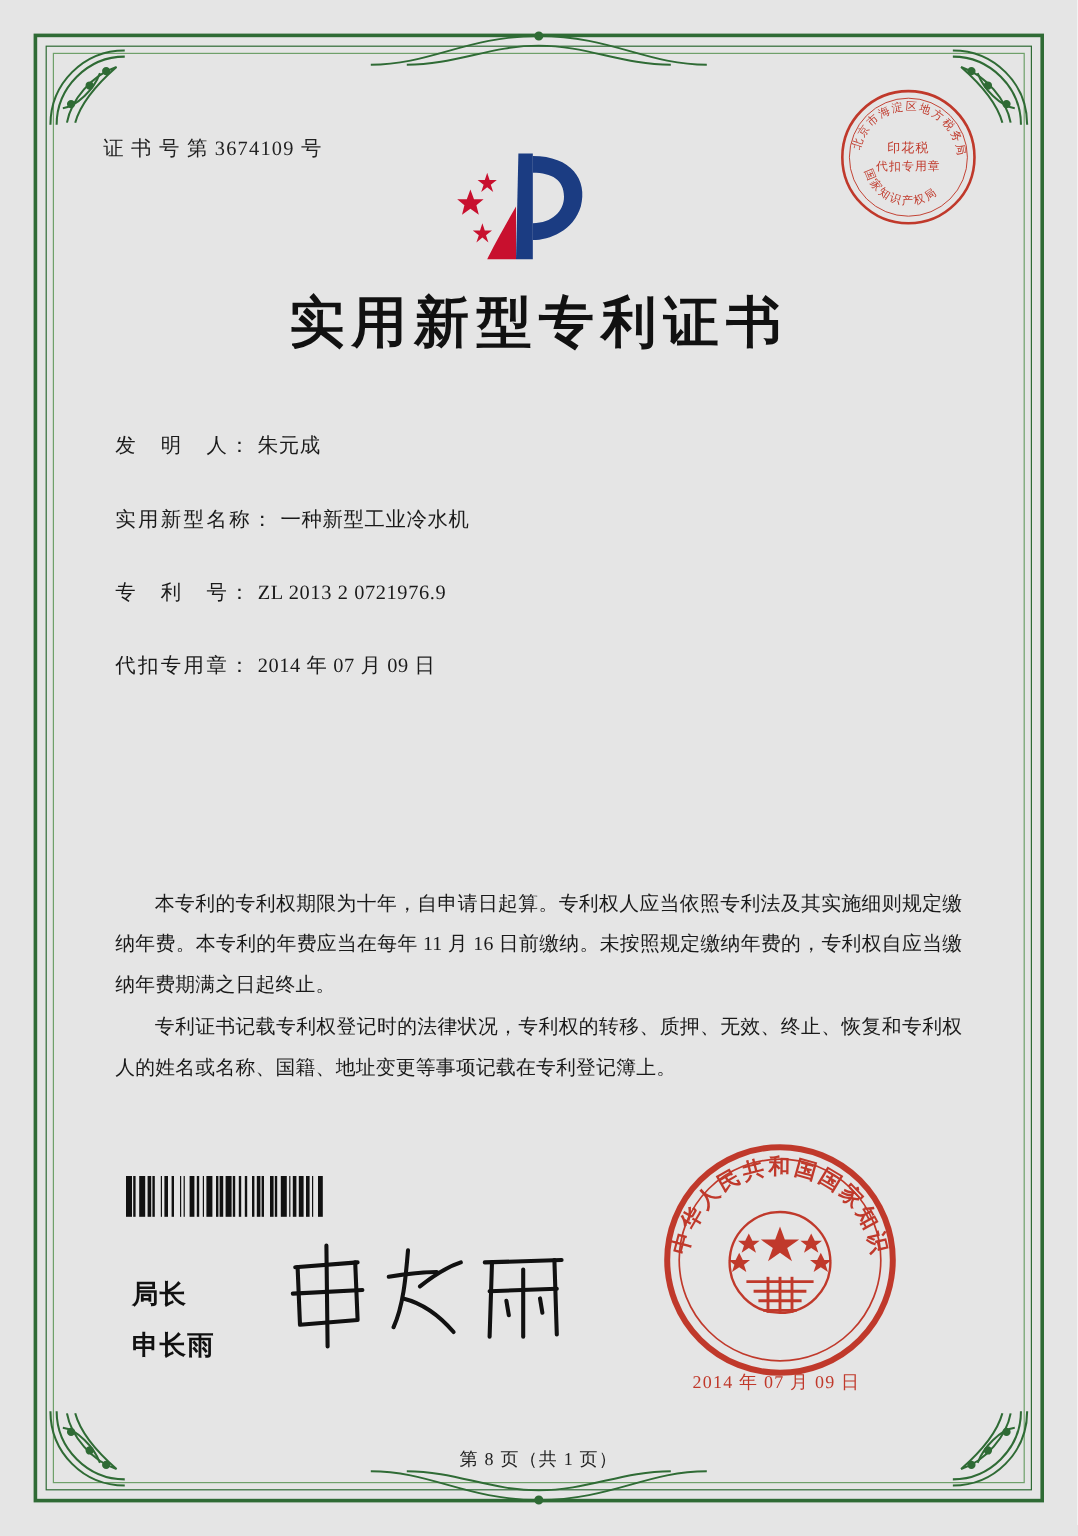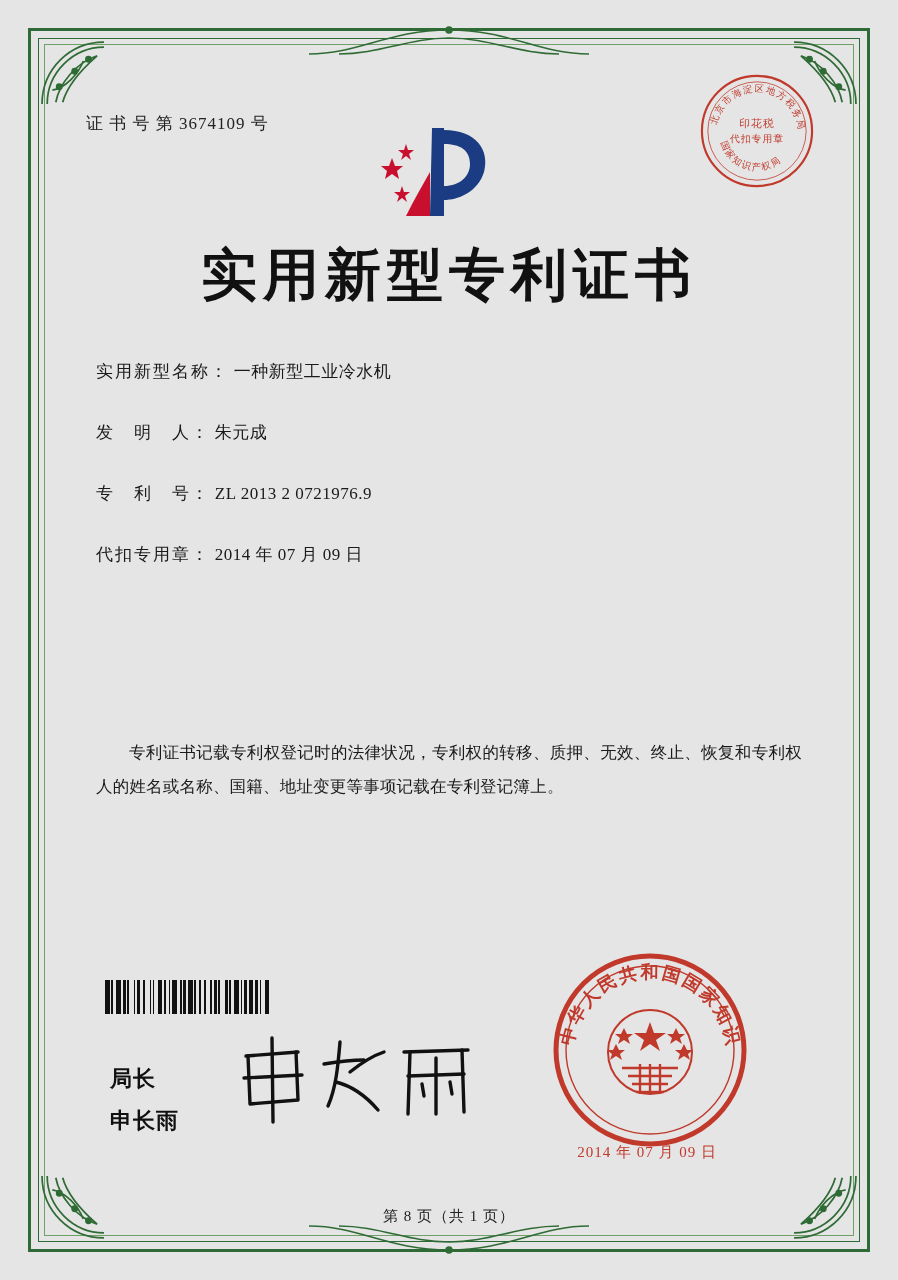--- a/index.html
+++ b/index.html
@@ -99,21 +99,21 @@
     top: 72px;
     width: 118px;
     height: 118px;
   }
 
   .title {
     position: absolute;
     left: 0; right: 0;
     top: 238px;
     text-align: center;
-    font-size: 56px;
+    font-size: 46px;
     font-weight: bold;
     letter-spacing: 6px;
     color: #111;
     font-family: "Liberation Serif", "DejaVu Serif", serif;
   }
 
   
   .fields {
     position: absolute;
     left: 96px;
@@ -327,38 +327,39 @@
       </text>
       <text x="60" y="56" text-anchor="middle" font-size="11" fill="#c0392b" font-family="'Liberation Serif',serif" letter-spacing="1">印花税</text>
       <text x="60" y="71" text-anchor="middle" font-size="10" fill="#c0392b" font-family="'Liberation Serif',serif" letter-spacing="1">代扣专用章</text>
     </svg>
   </div>
 
   <div class="title">实用新型专利证书</div>
 
   <div class="fields">
     <div class="field">
+      <span class="lbl">发　明　人：</span>
+      <span class="val">朱元成</span>
+    </div>
+    <div class="field">
       <span class="lbl">实用新型名称：</span>
       <span class="val">一种新型工业冷水机</span>
-    </div>
-    <div class="field">
-      <span class="lbl">发　明　人：</span>
-      <span class="val">朱元成</span>
     </div>
     <div class="field">
       <span class="lbl">专　利　号：</span>
       <span class="val">ZL 2013 2 0721976.9</span>
     </div>
     <div class="field">
       <span class="lbl">代扣专用章：</span>
       <span class="val">2014 年 07 月 09 日</span>
     </div>
   </div>
 
   <div class="paras">
+    <p>本专利的专利权期限为十年，自申请日起算。专利权人应当依照专利法及其实施细则规定缴纳年费。本专利的年费应当在每年 11 月 16 日前缴纳。未按照规定缴纳年费的，专利权自应当缴纳年费期满之日起终止。</p>
     <p>专利证书记载专利权登记时的法律状况，专利权的转移、质押、无效、终止、恢复和专利权人的姓名或名称、国籍、地址变更等事项记载在专利登记簿上。</p>
   </div>
 
   <div class="barcode" id="barcode">
       <i style="width:4.800000000000001px"></i>
       <i style="width:1.6px;background:transparent"></i>
       <i style="width:1.6px"></i>
       <i style="width:3.2px;background:transparent"></i>
       <i style="width:4.800000000000001px"></i>
       <i style="width:1.6px;background:transparent"></i>

